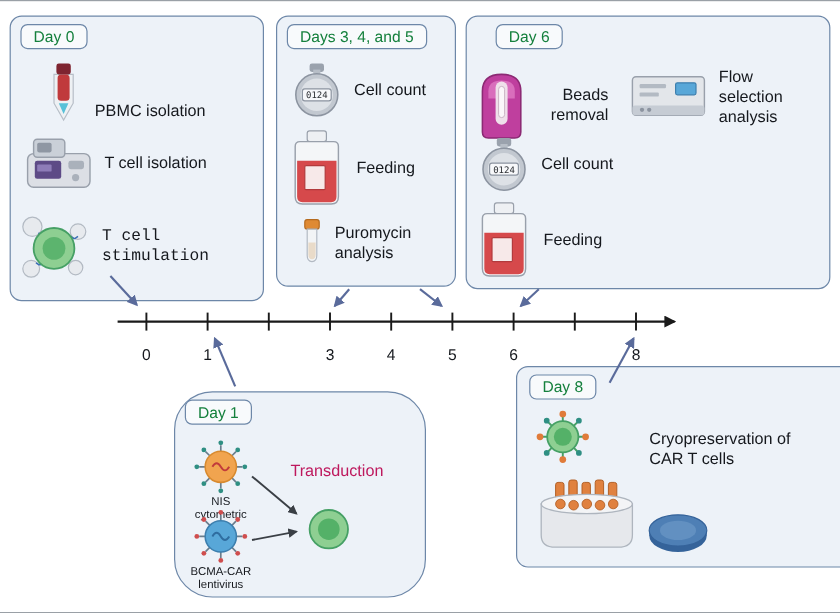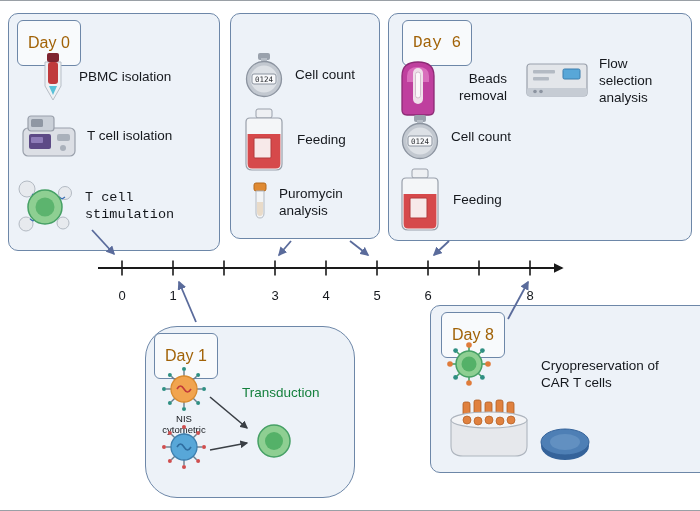--- a/index.html
+++ b/index.html
@@ -8,41 +8,41 @@
     position:relative;width:700px;height:511px;background:#ffffff;
     font-family:"Liberation Sans",sans-serif;overflow:hidden;
     border-top:1px solid #9aa0a6;border-bottom:1px solid #9aa0a6;box-sizing:border-box;
   }
   .panel{
     position:absolute;background:var(--panel-bg,#edf2f8);
     border:1.6px solid var(--panel-border,#6d87a8);border-radius:10px;z-index:1;box-sizing:border-box;
   }
   .chip{
     position:absolute;top:6px;background:#f8fafc;border:1.4px solid var(--panel-border,#6d87a8);
-    border-radius:6px;padding:13px 10px;font-size:16px;color:#a16207;white-space:nowrap;
+    border-radius:6px;padding:2px 10px;font-size:13px;color:#15803d;white-space:nowrap;
   }
   .item{position:absolute;display:flex;align-items:center;gap:10px;}
   .lbl{font-size:13.5px;color:#15181d;line-height:1.25;}
   .w58{width:58px;} .w76{width:76px;} .w78{width:78px;} .w140{width:140px;}
   .viruslbl{position:absolute;font-size:9.5px;color:#15181d;text-align:center;line-height:1.2;}
-  .action-lbl{position:absolute;font-size:13.5px;color:#15803d;}
+  .action-lbl{position:absolute;font-size:13.5px;color:#be185d;}
   .overlay{position:absolute;left:0;top:0;z-index:5;pointer-events:none;}
   svg{display:block;}
 </style>
 </head>
 <body>
 
 <div class="canvas">
 
   <section class="panel" style="left:8px;top:12px;width:212px;height:238px;">
     <div class="chip" style="left:8px;">
       <span>Day 0</span>
     </div>
 
-    <div class="item" style="left:28px;top:38px;">
+    <div class="item" style="left:28px;top:38px;align-items:flex-end;">
       <span>
         <svg width="32" height="50" viewBox="0 0 32 50">
           <path d="M8 10 h16 v24 l-8 14 l-8 -14 z" fill="#eef1f4" stroke="#b7bec7" stroke-width="1"></path>
           <rect x="10" y="1" width="12" height="9" rx="2" fill="#7e2430"></rect>
           <rect x="11" y="10" width="10" height="22" rx="3" fill="#c03a3c"></rect>
           <path d="M12 34 l4 9 l4 -9 z" fill="#59c1d8"></path>
         </svg>
       </span>
       <span class="lbl">PBMC isolation</span>
     </div>
@@ -74,20 +74,23 @@
           <path d="M15 41 l3 2 m0 0 l3 -2" stroke="#3b6fb5" fill="none" stroke-width="1.3"></path>
           <circle cx="30" cy="29" r="17" fill="#8ecf92" stroke="#46a065" stroke-width="1.5"></circle>
           <circle cx="30" cy="29" r="9.5" fill="#5cb46e"></circle>
         </svg>
       </span>
       <span class="lbl">T cell stimulation</span>
     </div>
   </section>
 
   <section class="panel" style="left:230px;top:12px;width:150px;height:226px;">
+    <div class="chip" style="left:8px;">
+      <span>Days 3, 4, and 5</span>
+    </div>
 
     <div class="item" style="left:12px;top:38px;">
       <span>
         <svg width="42" height="46" viewBox="0 0 42 46">
           <rect x="15" y="1" width="12" height="7" rx="2" fill="#9aa2ad"></rect>
           <rect x="18" y="6" width="6" height="5" fill="#b7bec7"></rect>
           <circle cx="21" cy="27" r="17.5" fill="#c2c8d0" stroke="#8c94a0" stroke-width="1.3"></circle>
           <circle cx="21" cy="27" r="13.5" fill="#dde1e6"></circle>
           <rect x="9" y="22" width="24" height="10" rx="2" fill="#f7f8fa" stroke="#8c94a0"></rect>
           <text x="21" y="30" font-size="7.5" text-anchor="middle" fill="#2c2f33" font-family="DejaVu Sans Mono, monospace">0124</text>
@@ -114,21 +117,21 @@
           <rect x="3" y="1" width="12" height="8" rx="2" fill="#df8a33" stroke="#b56a1e"></rect>
           <path d="M5 9 h8 v22 q0 5 -4 5 q-4 0 -4 -5 z" fill="#f2f4f6" stroke="#b3bac3"></path>
           <path d="M6 20 h6 v10 q0 4 -3 4 q-3 0 -3 -4 z" fill="#e9dbc9"></path>
         </svg>
       </span>
       <span class="lbl w78">Puromycin analysis</span>
     </div>
   </section>
 
   <section class="panel" style="left:388px;top:12px;width:304px;height:228px;">
-    <div class="chip" style="left:13px;font-family:Liberation Mono, monospace;">
+    <div class="chip" style="left:24px;">
       <span>Day 6</span>
     </div>
 
     <div class="item" style="left:8px;top:44px;text-align:right;">
       <span>
         <svg width="42" height="60" viewBox="0 0 42 60">
           <path d="M5 18 Q5 4 21 4 Q37 4 37 18 v34 q0 5 -5 5 h-22 q-5 0 -5 -5 z" fill="#bf3f9e" stroke="#8c2a74" stroke-width="1.3"></path>
           <path d="M10 18 Q10 9 21 9 Q32 9 32 18 v6 h-22 z" fill="#d96ebc"></path>
           <rect x="16" y="10" width="10" height="36" rx="5" fill="#efe0ea"></rect>
           <rect x="18.5" y="14" width="5" height="26" rx="2.5" fill="#fbf7fa" stroke="#c9b2c2" stroke-width="0.8"></rect>
@@ -231,20 +234,21 @@
           <circle cx="9.9" cy="9.9" r="2"></circle>
             <circle cx="4" cy="24" r="2"></circle>
             <circle cx="9.9" cy="38.1" r="2"></circle>
           <circle cx="24" cy="44" r="2"></circle>
             <circle cx="38.1" cy="38.1" r="2"></circle>
         </g>
         <circle cx="24" cy="24" r="13" fill="#58a7d8" stroke="#3d7fae" stroke-width="1.3"></circle>
         <path d="M17 24 q3.5 -6 7 0 q3.5 6 7 0" fill="none" stroke="#2f6da0" stroke-width="1.6"></path>
       </svg>
     </span>
+    <span class="viruslbl" style="left:6px;top:144px;width:64px;">BCMA-CAR lentivirus</span>
 
     <span class="action-lbl" style="left:96px;top:58px;">Transduction</span>
 
     <span style="position:absolute;left:106px;top:92px;">
       <svg width="44" height="44" viewBox="0 0 44 44">
         <circle cx="22" cy="22" r="16" fill="#8ecf92" stroke="#46a065" stroke-width="1.5"></circle>
         <circle cx="22" cy="22" r="9" fill="#54b168"></circle>
       </svg>
     </span>
   </section>

